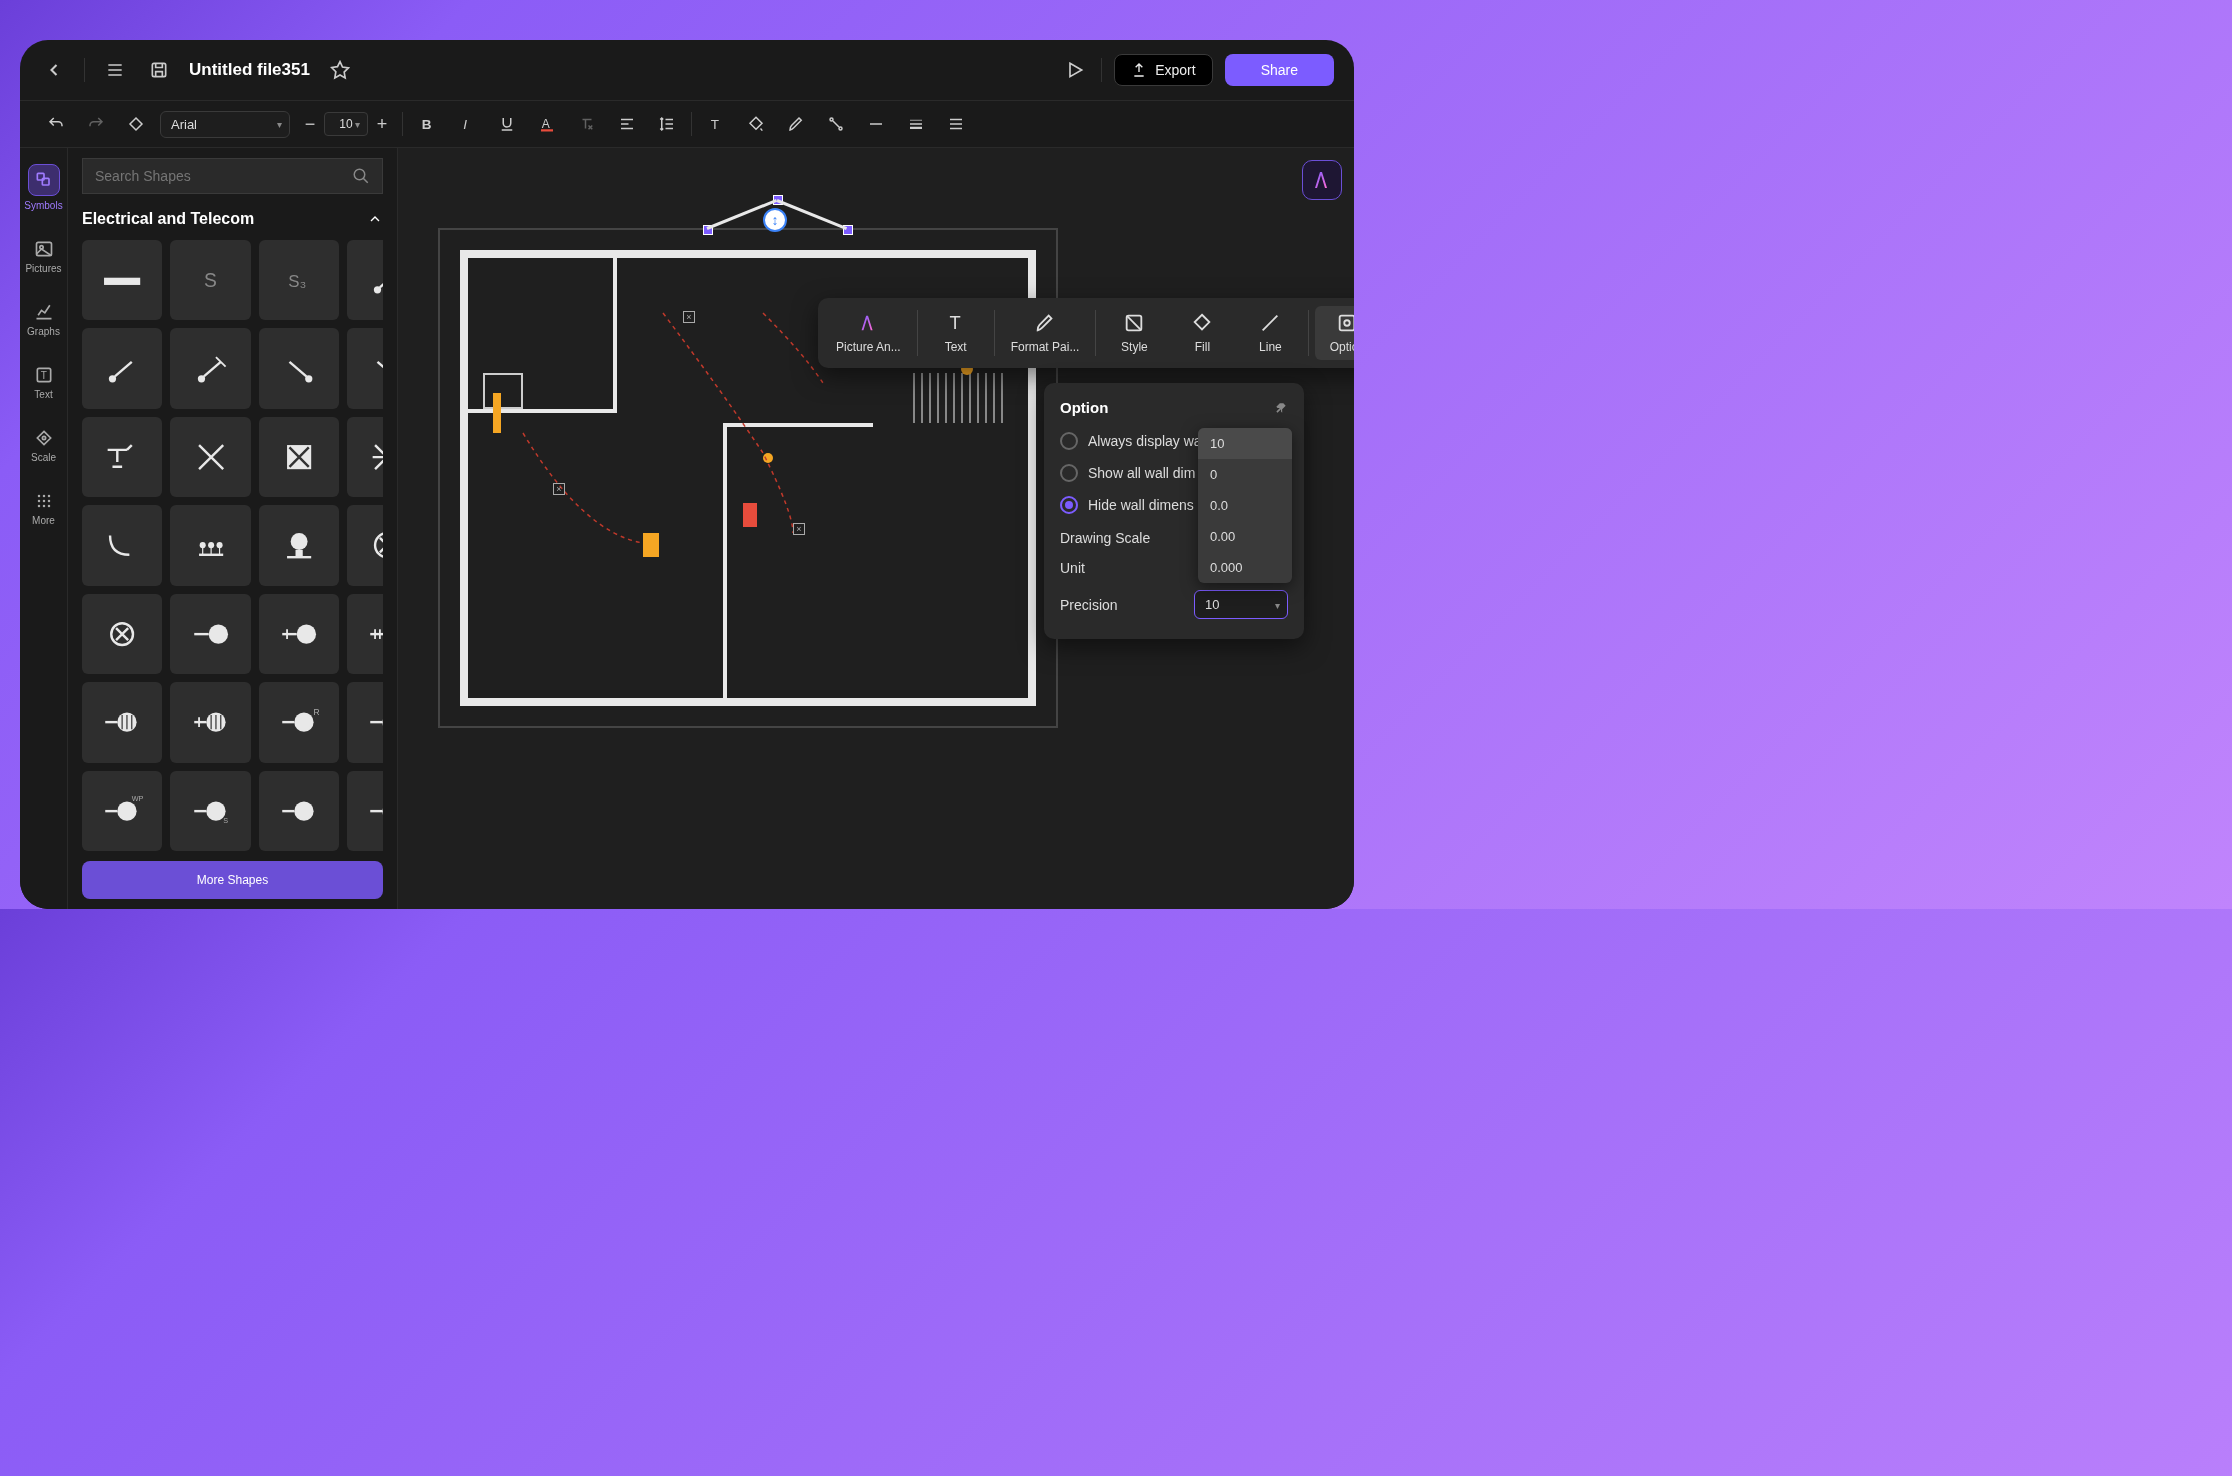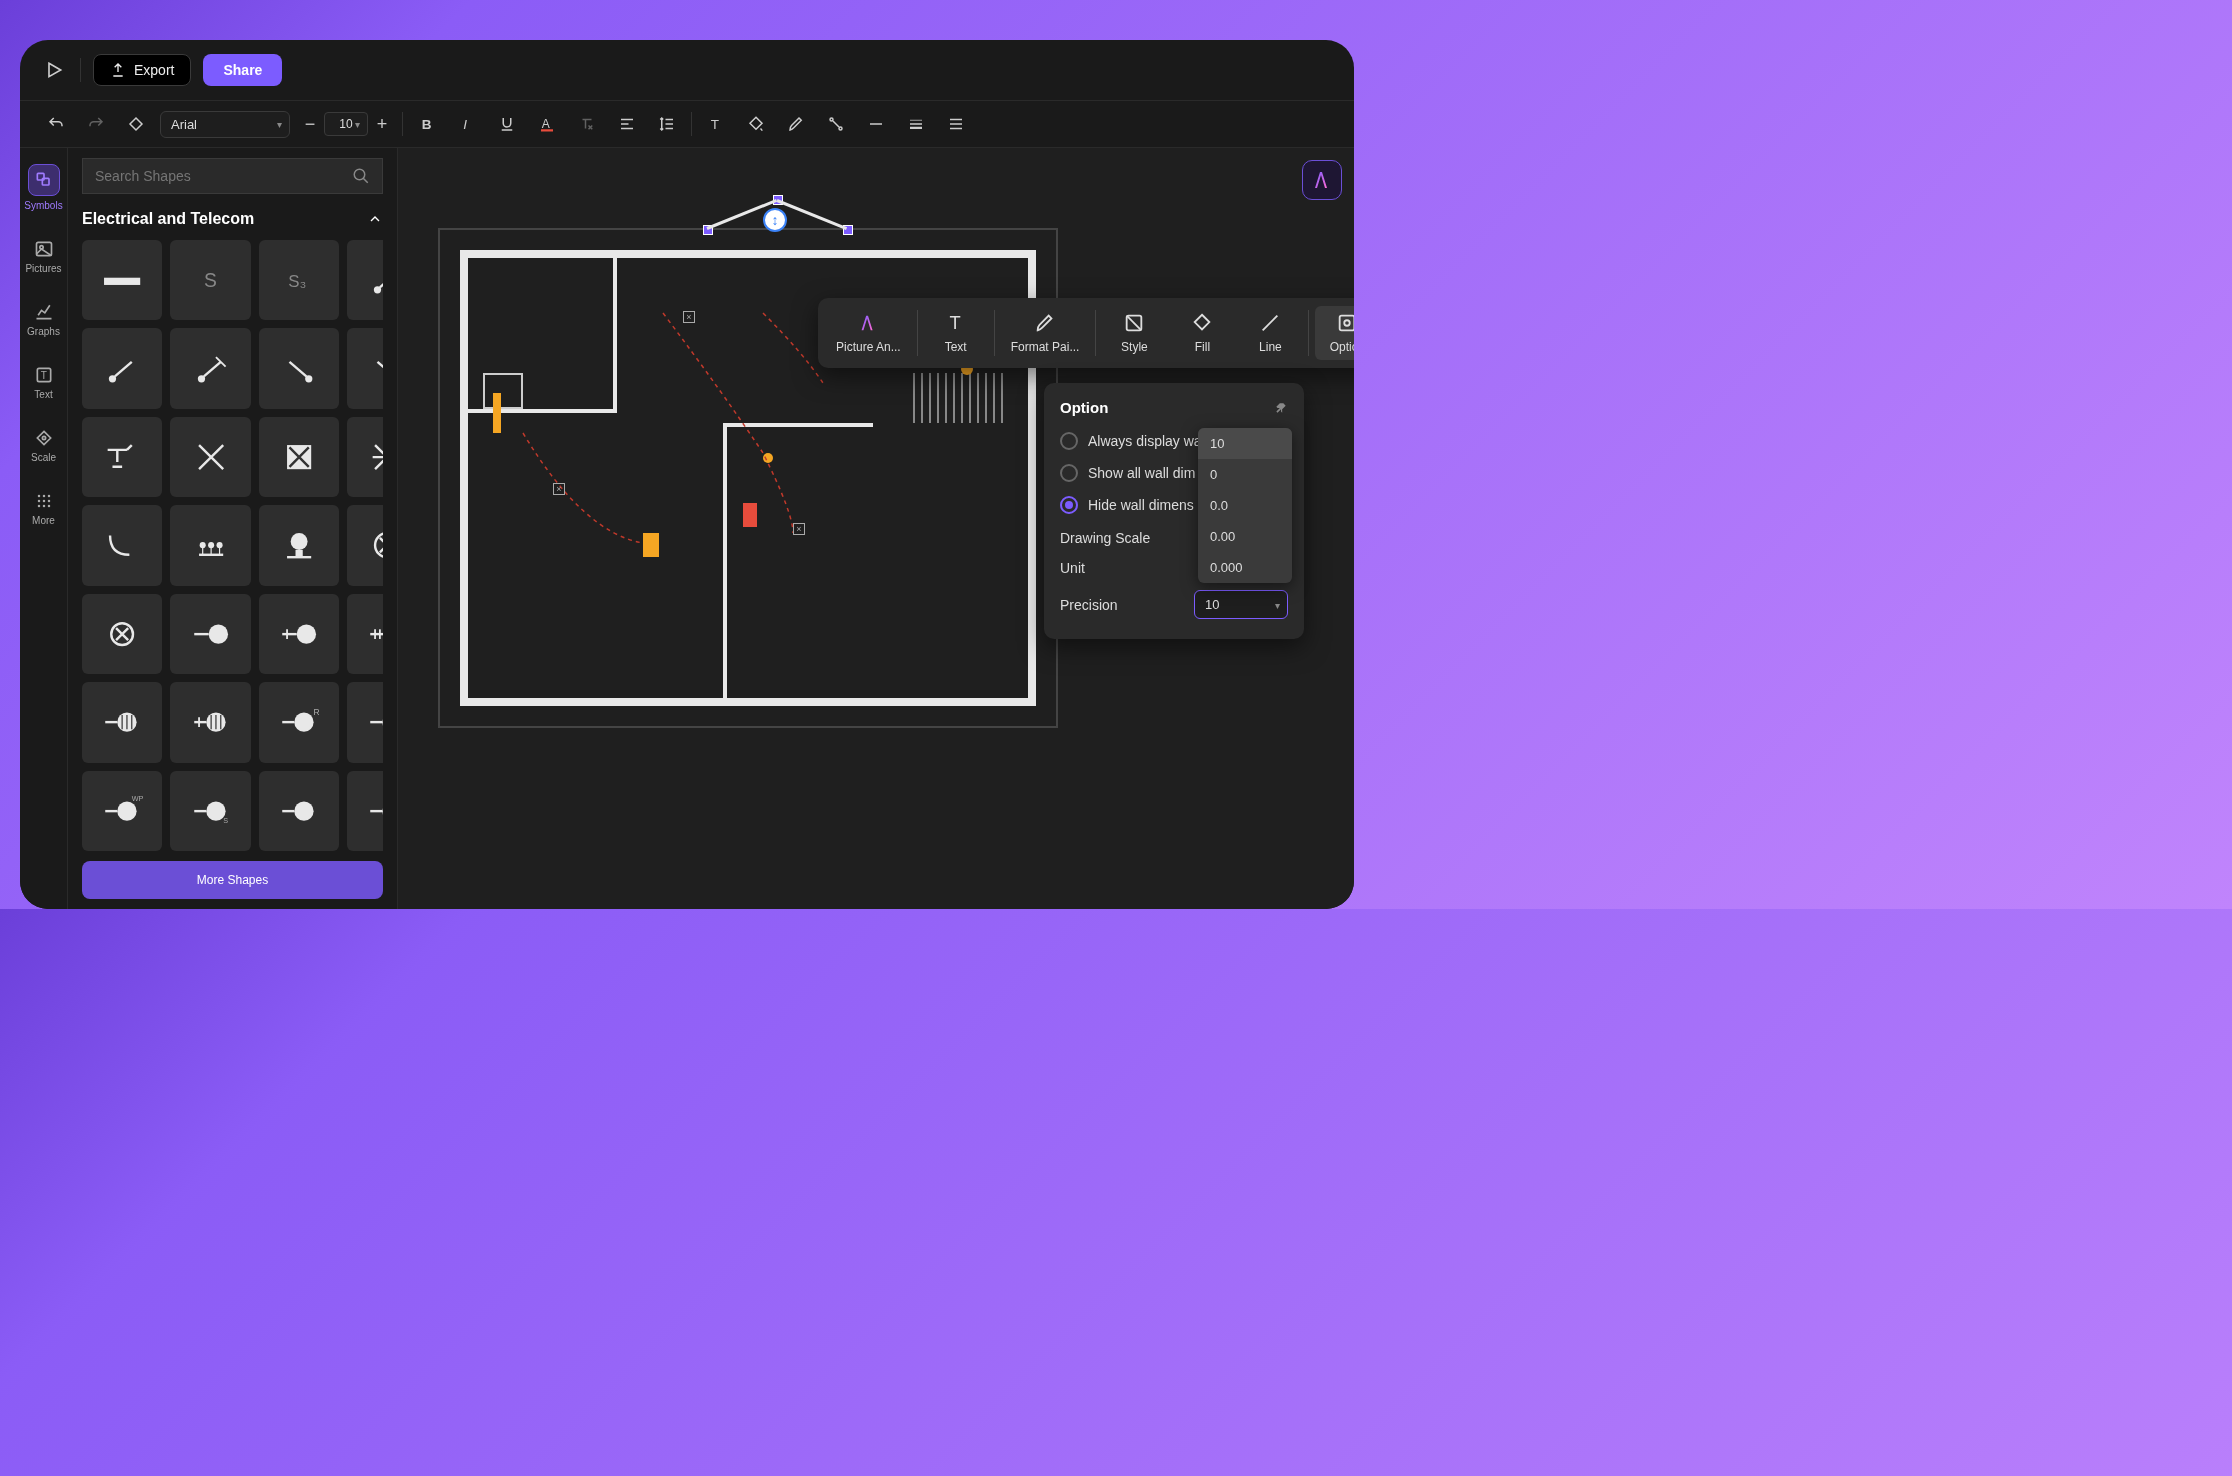--- a/index.html
+++ b/index.html
@@ -37,22 +37,22 @@
 .icon-btn svg { width: 20px; height: 20px; }
 .divider-v { width: 1px; height: 24px; background: #333; }
 .doc-title { color: #fff; font-weight: 600; font-size: 17px; }
 .export-btn {
   background: #000000; border: 1px solid #3a3a3a; color: #eee;
   padding: 7px 16px; border-radius: 8px; cursor: pointer;
   display: flex; align-items: flex-end; gap: 8px; font-size: 14px;
 }
 .share-btn {
   background: #7c5cff; border: none; color: #fff;
-  padding: 8px 20px; border-radius: 8px; cursor: pointer;
-  font-size: 14px; font-weight: 700;
+  padding: 8px 36px; border-radius: 8px; cursor: pointer;
+  font-size: 14px; font-weight: 400;
 }
 .toolbar {
   display: flex; align-items: center; padding: 6px 20px; gap: 8px;
   height: 48px; border-top: 1px solid #2a2a2a; border-bottom: 1px solid #2a2a2a;
 }
 .font-select {
   background: #1e1e1e; border: 1px solid #3a3a3a; color: #ddd;
   padding: 5px 30px 5px 10px; border-radius: 6px; font-size: 13px;
   appearance: none; position: relative; width: 130px;
 }
@@ -217,20 +217,45 @@
   align-items: center; justify-content: center; color: #3b82f6;
   font-size: 14px;
 }
 </style>
 </head>
 <body>
 
 <div class="app-window">
 
   <div class="topbar">
+    <div class="topbar-left">
+      <button class="icon-btn">
+        <svg viewBox="0 0 24 24" fill="none" stroke="currentColor" stroke-width="2.5">
+            <path d="M15 18l-6-6 6-6"></path>
+          </svg>
+      </button>
+      <div class="divider-v"></div>
+      <button class="icon-btn">
+        <svg viewBox="0 0 24 24" fill="none" stroke="currentColor" stroke-width="2">
+            <path d="M4 6h16M4 12h16M4 18h16"></path>
+          </svg>
+      </button>
+      <button class="icon-btn">
+        <svg viewBox="0 0 24 24" fill="none" stroke="currentColor" stroke-width="2">
+            <rect x="4" y="4" width="16" height="16" rx="2"></rect>
+            <path d="M8 4v5h8V4M8 20v-6h8v6"></path>
+          </svg>
+      </button>
+      <span class="doc-title">Untitled file351</span>
+      <button class="icon-btn">
+        <svg viewBox="0 0 24 24" fill="none" stroke="currentColor" stroke-width="2">
+            <path d="M12 2l3 6.5 7 1-5 5 1.2 7L12 18l-6.2 3.5L7 14l-5-5 7-1z"></path>
+          </svg>
+      </button>
+    </div>
     <div class="topbar-right">
       <button class="icon-btn">
         <svg viewBox="0 0 24 24" fill="none" stroke="currentColor" stroke-width="2">
             <path d="M6 4l14 8-14 8z"></path>
           </svg>
       </button>
       <div class="divider-v"></div>
       <button class="export-btn">
         <svg width="16" height="16" viewBox="0 0 24 24" fill="none" stroke="currentColor" stroke-width="2">
             <path d="M12 3v12M7 8l5-5 5 5M5 21h14"></path>

